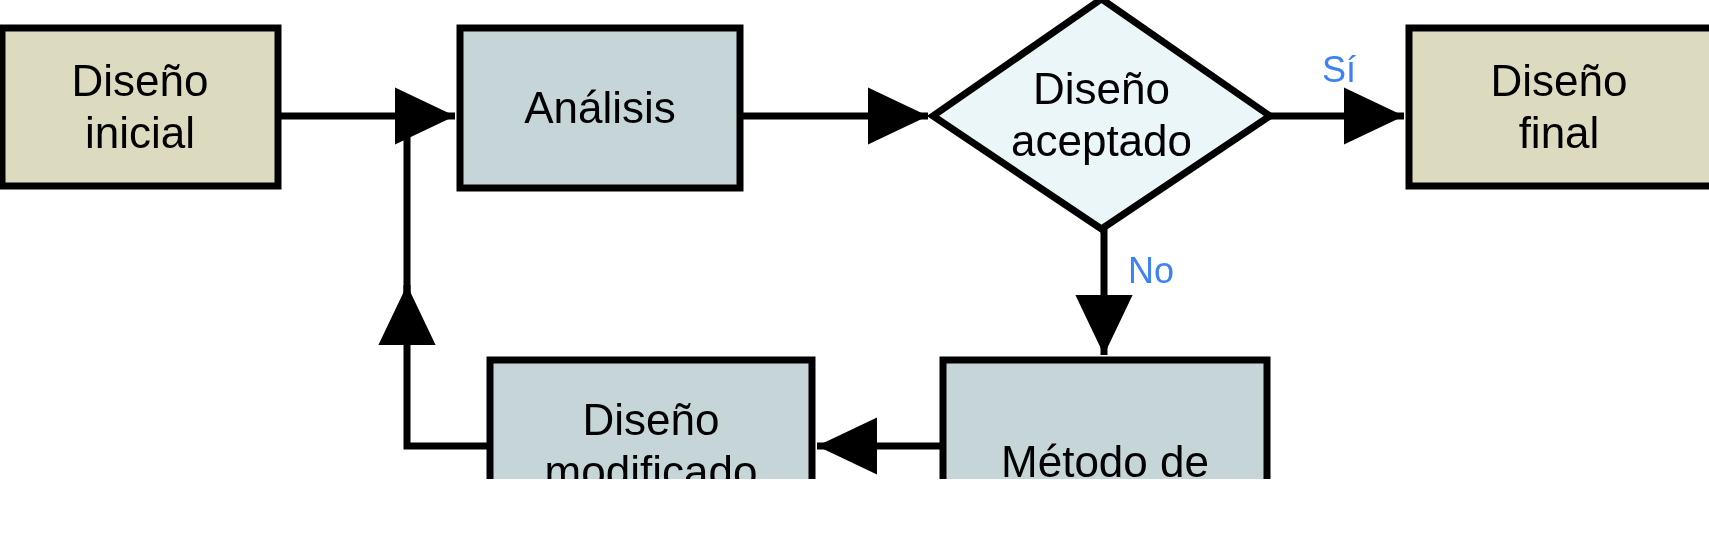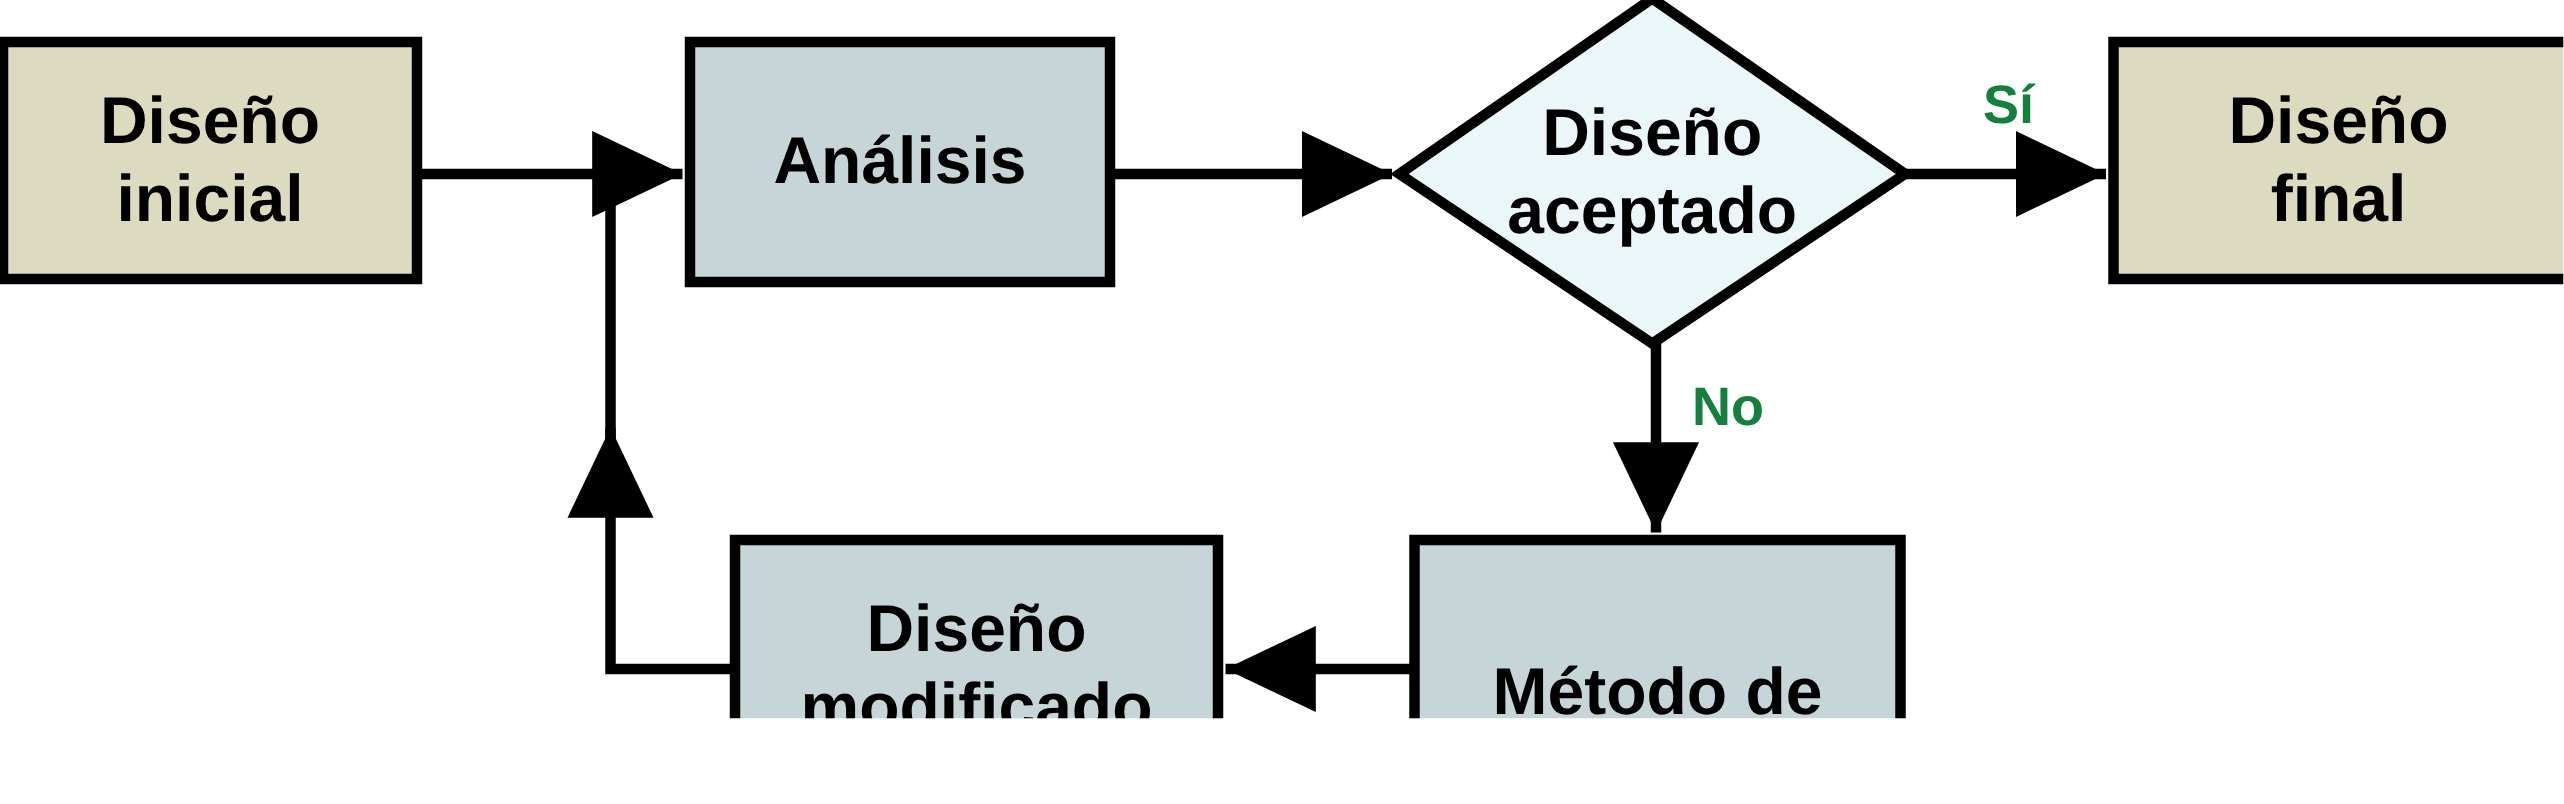--- a/index.html
+++ b/index.html
@@ -9,21 +9,20 @@
   }
   body {
     font-family: "Liberation Sans", sans-serif;
   }
   #canvas {
     position: relative;
     width: 1709px;
     height: 479px;
     background: #ffffff;
     overflow: hidden;
-    font-weight: bold;
   }
   #flow-svg {
     position: absolute;
     left: 0;
     top: 0;
     width: 1709px;
     height: 536px;
   }
   .node-label {
     position: absolute;
@@ -34,21 +33,21 @@
     text-align: center;
     color: #000000;
     font-family: "Liberation Sans", sans-serif;
     font-size: 44px;
     line-height: 1.18;
     pointer-events: none;
     white-space: pre;
   }
   .edge-label {
     position: absolute;
-    color: #15803d;
+    color: #3b82f6;
     font-family: "Liberation Sans", sans-serif;
     font-size: 36px;
     line-height: 1;
     white-space: pre;
   }
 </style>
 </head>
 <body>
 
 <div id="canvas">

